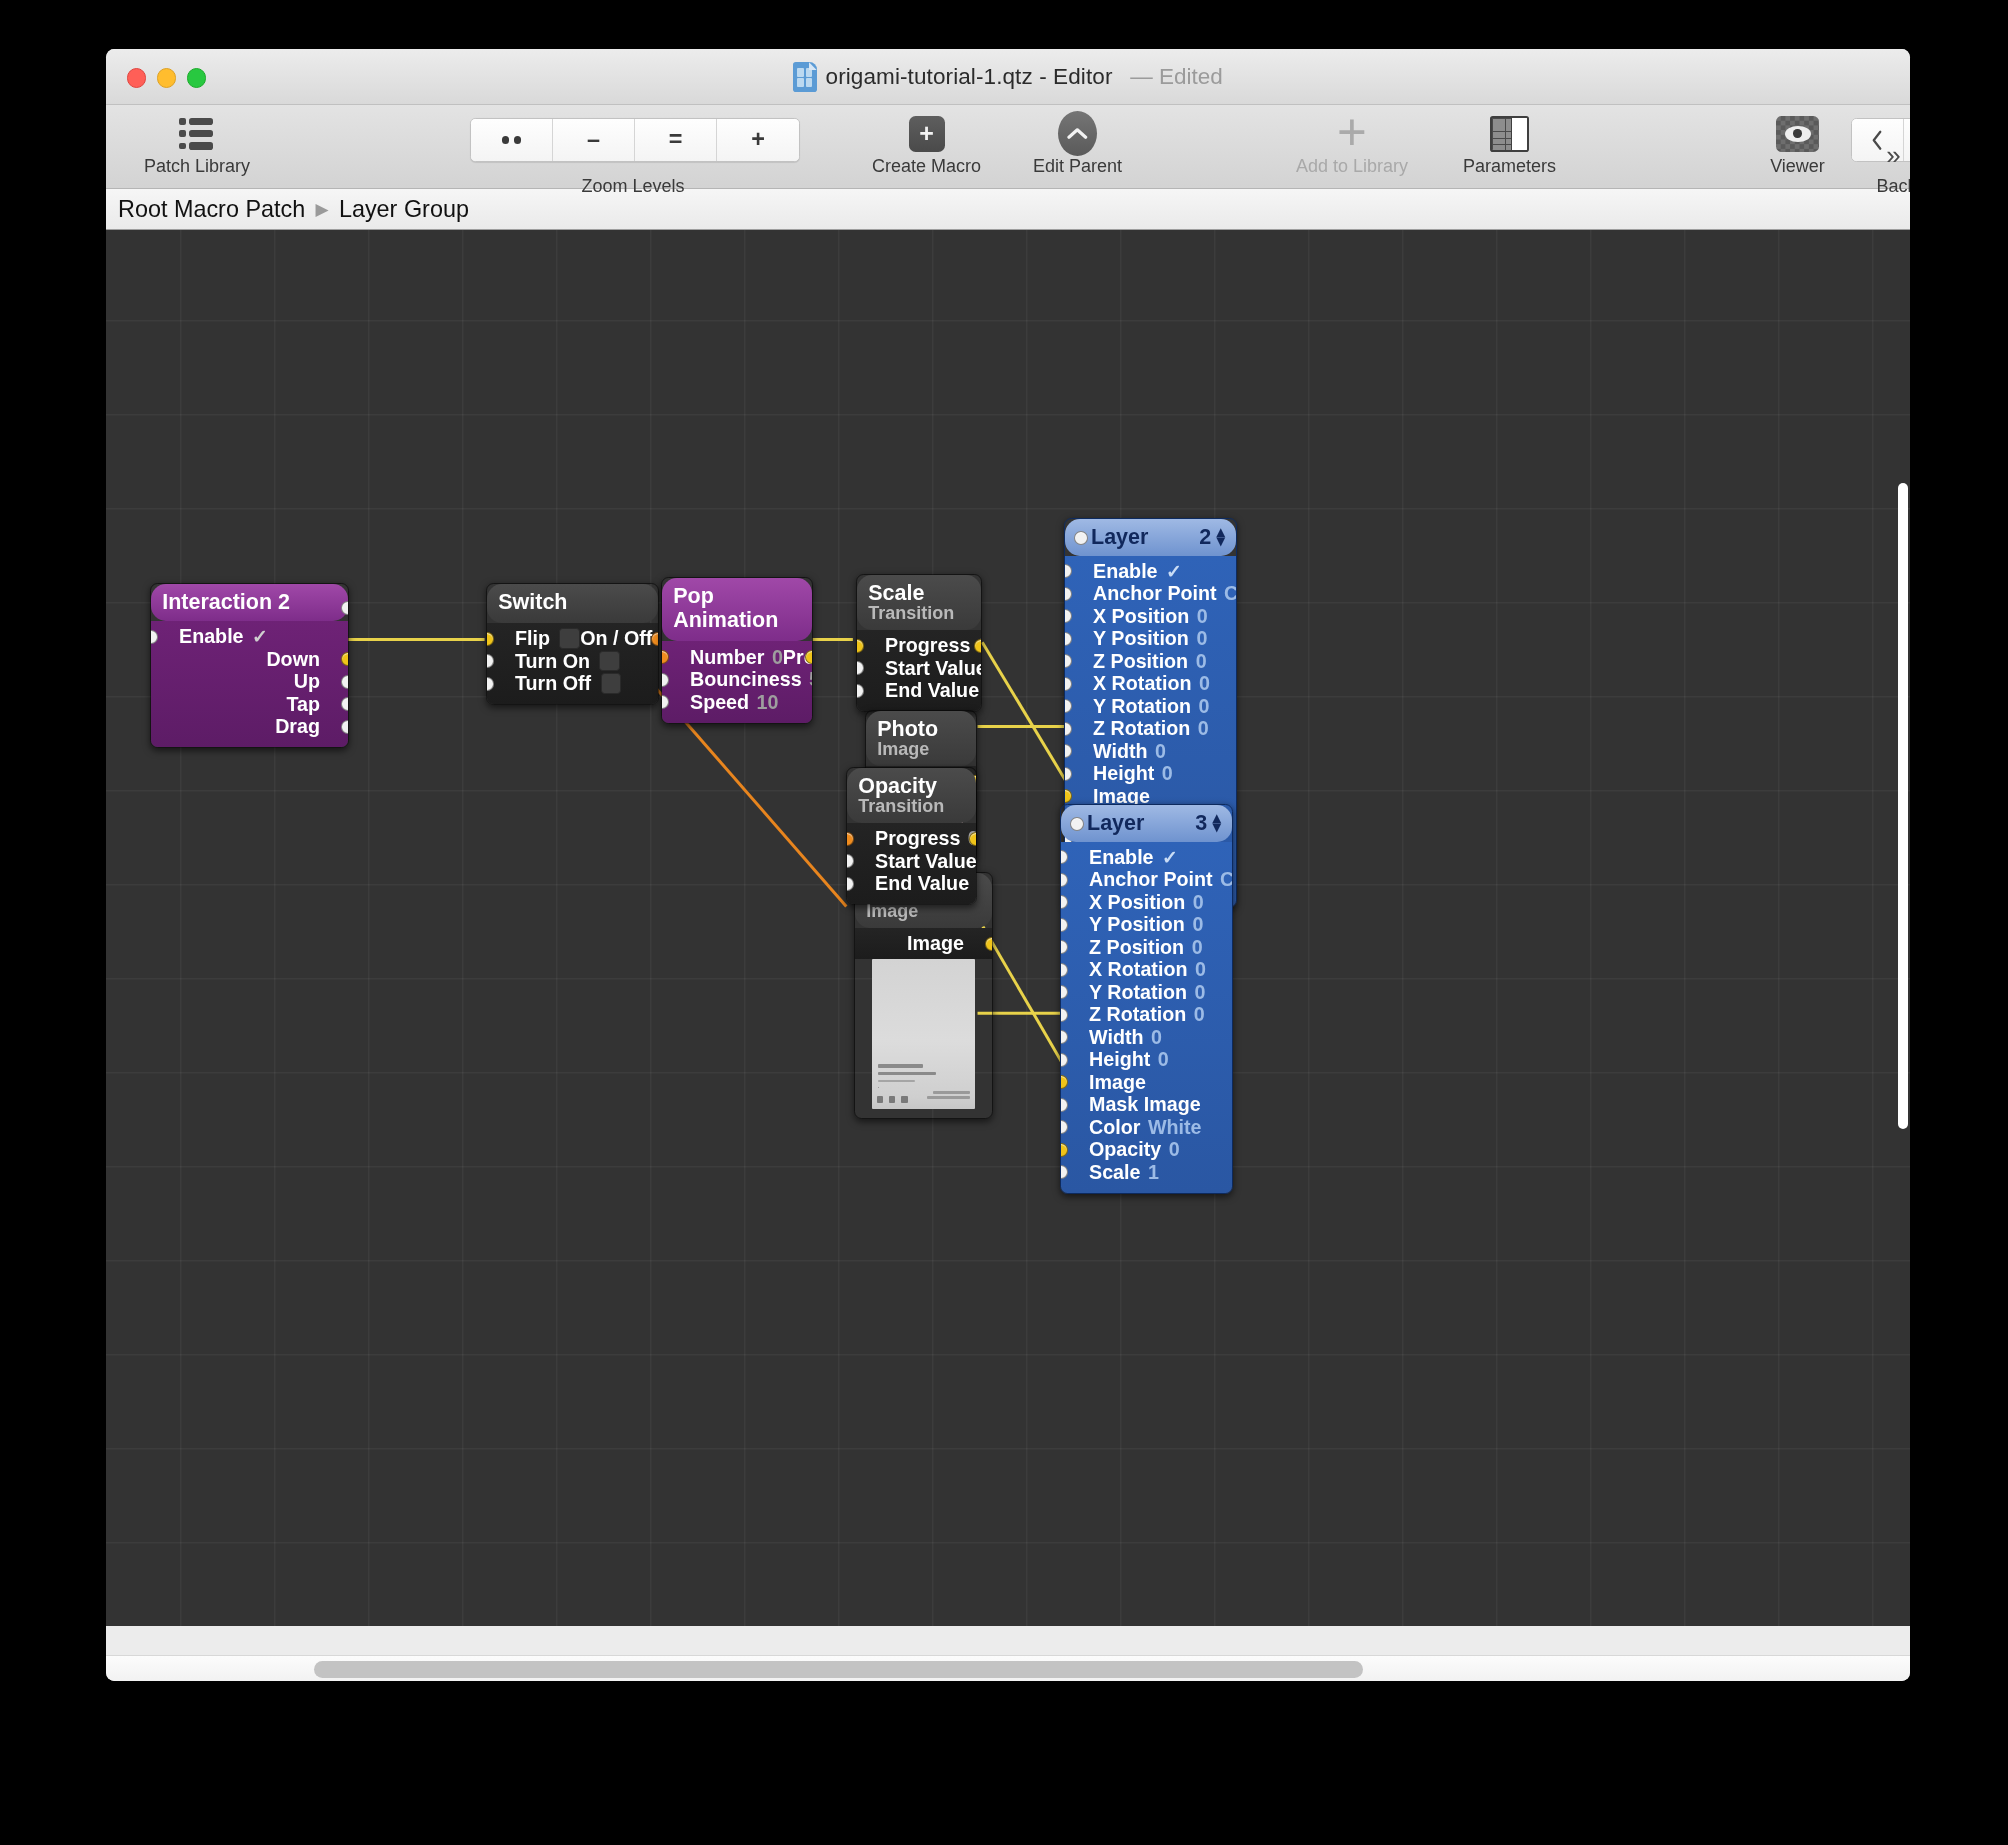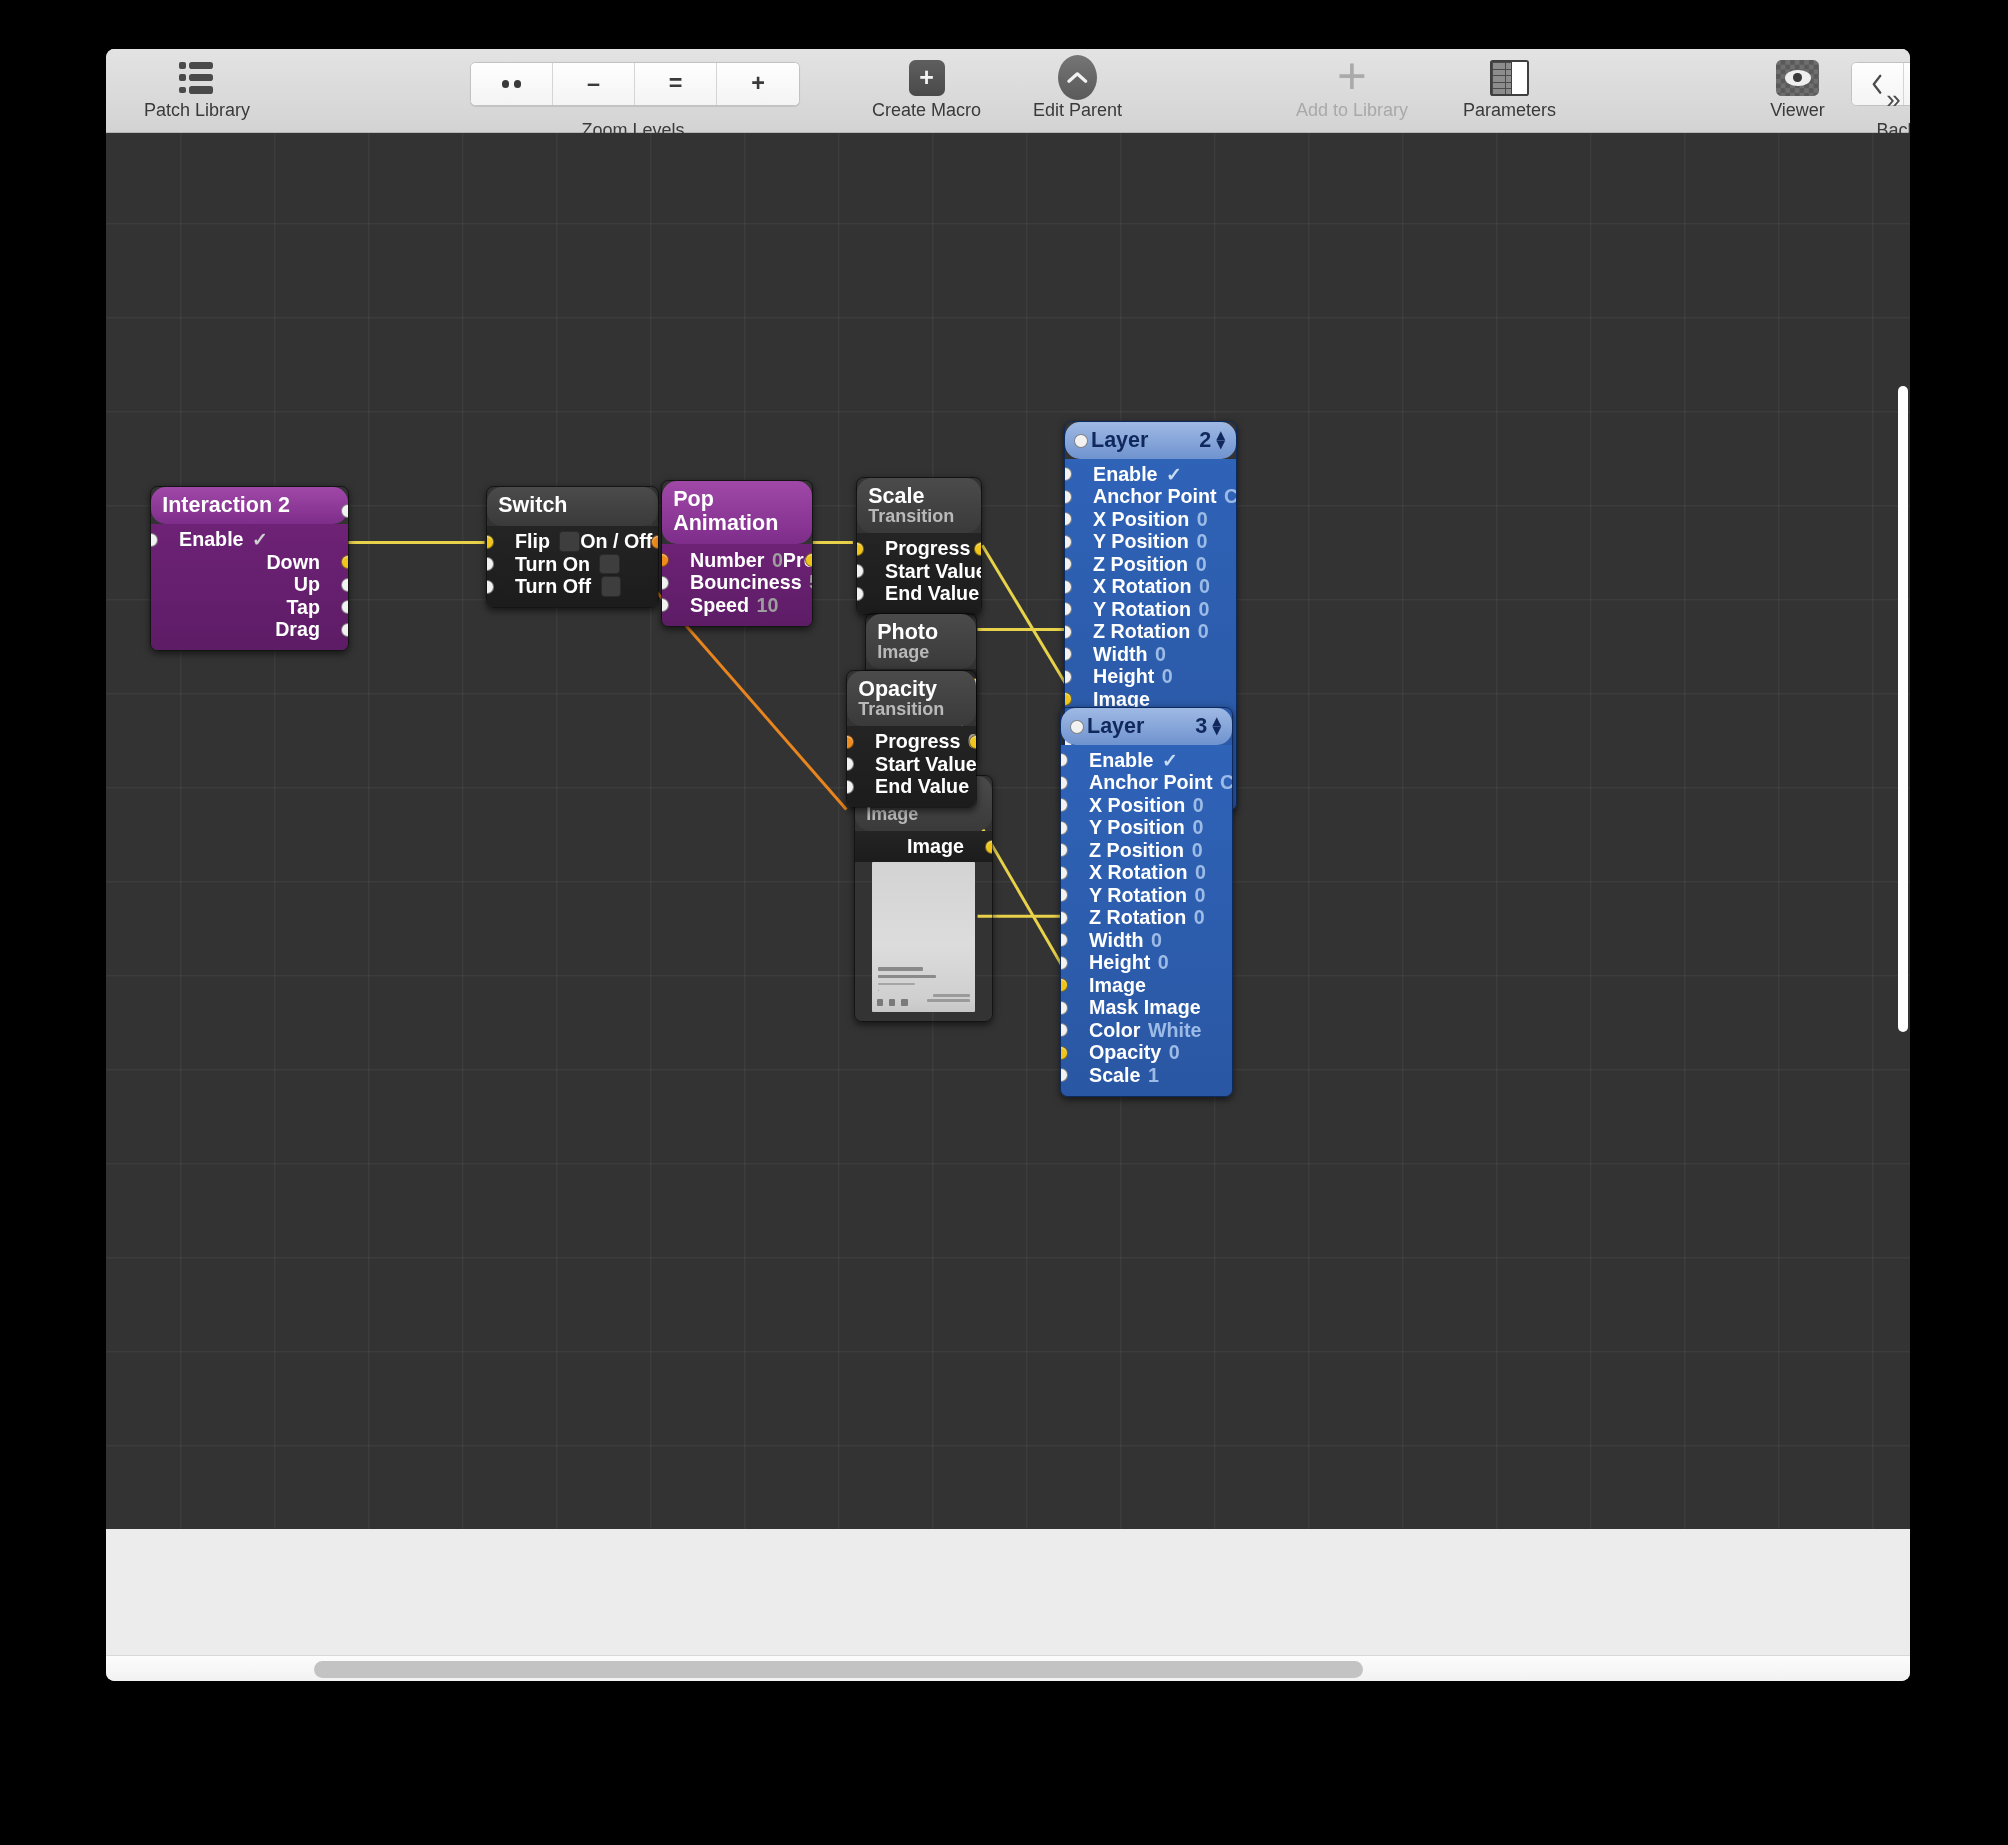--- a/index.html
+++ b/index.html
@@ -303,20 +303,41 @@
   #vscroll .thumb-bar {
     position:absolute; left:2.8px; top:253px; width:10.3px; height:646px;
     background:#ffffff; border-radius:5.6px;
   }
 </style>
 </head>
 <body>
 
 <div id="window">
 
+  <div id="titlebar">
+    <div id="traffic">
+      <span class="light red"></span>
+      <span class="light yellow"></span>
+      <span class="light green"></span>
+    </div>
+    <div id="title-wrap">
+      <span id="doc-icon">
+        <span class="page"></span>
+        <span class="cells">
+            <i></i>
+            <i></i>
+            <i></i>
+            <i></i>
+          </span>
+        <span class="fold"></span>
+      </span>
+      <span id="title-text">origami-tutorial-1.qtz - Editor</span>
+      <span id="title-edited">— Edited</span>
+    </div>
+  </div>
 
   <div id="toolbar">
 
     <div class="tb-item" style="left:20.6px; width:141px;">
       <span class="tb-icon">
         <span class="ico-list">
           <span class="row">
               <span class="dot"></span>
               <span class="bar"></span>
             </span>
@@ -411,20 +432,25 @@
         
       </span>
     </div>
     <div class="tb-item" style="left:1722px; top:45px; width:208px; height:37px;">
       <span class="tb-label" style="margin-top:20.6px;">Back/Forward</span>
     </div>
 
     <span id="chev-more">»</span>
   </div>
 
+  <div id="breadcrumb">
+    <span class="crumb">Root Macro Patch</span>
+    <span class="crumb-sep">▶</span>
+    <span class="crumb">Layer Group</span>
+  </div>
 
   <div id="canvas-wrap">
     <div id="grid"></div>
 
     <svg id="edges" viewBox="0 0 1925 1490" preserveAspectRatio="none">
 
       <path d="M258,437 L404,437" stroke="#e8d24a" stroke-width="3.2" fill="none"></path>
 
       <path d="M545,437 L589,437" stroke="#e8851e" stroke-width="3.2" fill="none"></path>
 

